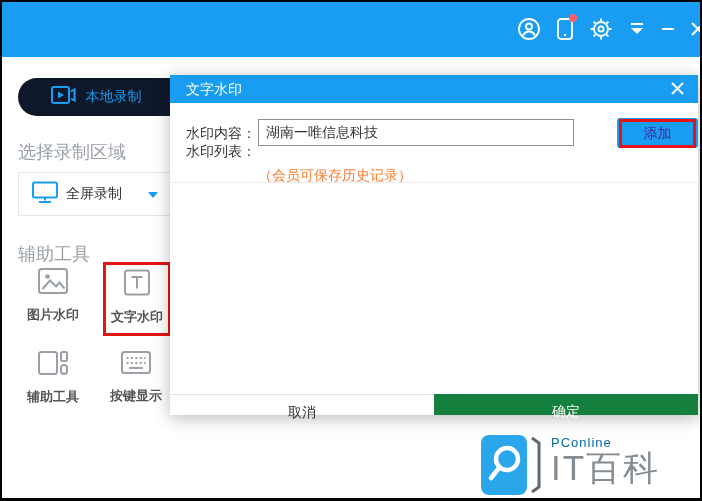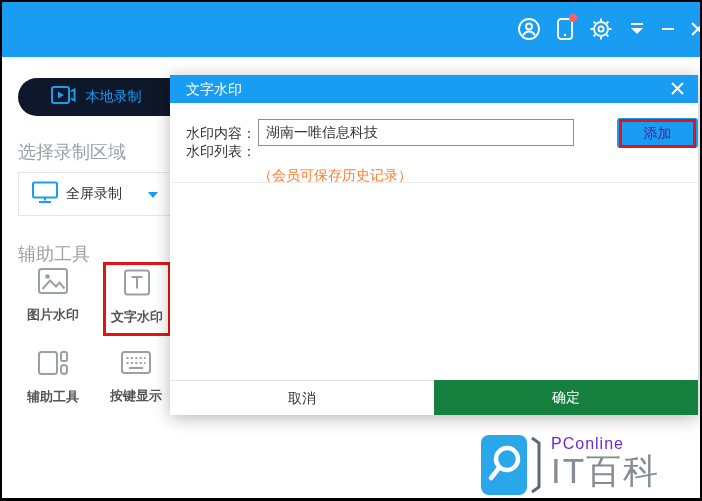--- a/index.html
+++ b/index.html
@@ -46,30 +46,30 @@
   .field-label { position: absolute; left: 16px; font-size: 14px; color: #333; }
   .content-label { top: 50px; }
   .list-label { top: 68px; text-align: right; }
   .content-input { position: absolute; left: 88px; top: 44px; width: 316px; height: 27px; border: 1px solid #8f8f8f;
                    font-size: 14px; color: #333; padding: 10px 7px; outline: none; font-family: inherit; }
   .add-btn { position: absolute; left: 447px; top: 43px; width: 81px; height: 30px; background: #189df2; color: #4c1d95;
              font-size: 14px; text-align: center; line-height: 30px; border-radius: 3px; cursor: pointer; }
   .anno-add { position: absolute; left: 449px; top: 44px; width: 77px; height: 29px; border: 3px solid #e51414; pointer-events: none; }
   .list-note { position: absolute; left: 88px; top: 86px; font-size: 14px; color: #ff7a2f; margin-top: 6px; }
   .dialog-divider { position: absolute; left: 0; top: 107px; width: 100%; height: 1px; background: #ececec; }
-  .dialog-footer { position: absolute; left: 0; bottom: 0; width: 100%; height: 35px; display: flex; }
+  .dialog-footer { position: absolute; left: 0; bottom: 0; width: 100%; height: 21px; display: flex; }
   .btn-cancel { width: 50%; height: 100%; background: #fff; border-top: 1px solid #e3e3e3; color: #333;
                 font-size: 14px; text-align: center; line-height: 34px; cursor: pointer; }
   .btn-confirm { width: 50%; height: 100%; background: #15803d; color: #fff; font-size: 14px; text-align: center;
                  line-height: 35px; cursor: pointer; }
 
   
   .logo { position: absolute; left: 479px; top: 433px; display: flex; align-items: flex-start; }
   .logo-text { margin-left: 8px; }
-  .logo-brand { font-size: 16px; color: #6d28d9; letter-spacing: 1px; }
+  .logo-brand { font-size: 13px; color: #0369a1; letter-spacing: 1px; }
   .logo-site { font-size: 35px; color: #858c92; line-height: 1.05; letter-spacing: 2px; }
 </style>
 </head>
 <body>
 
 <div class="frame">
   <div class="app">
 
     <div class="topbar">
       <div class="topbar-icons">

